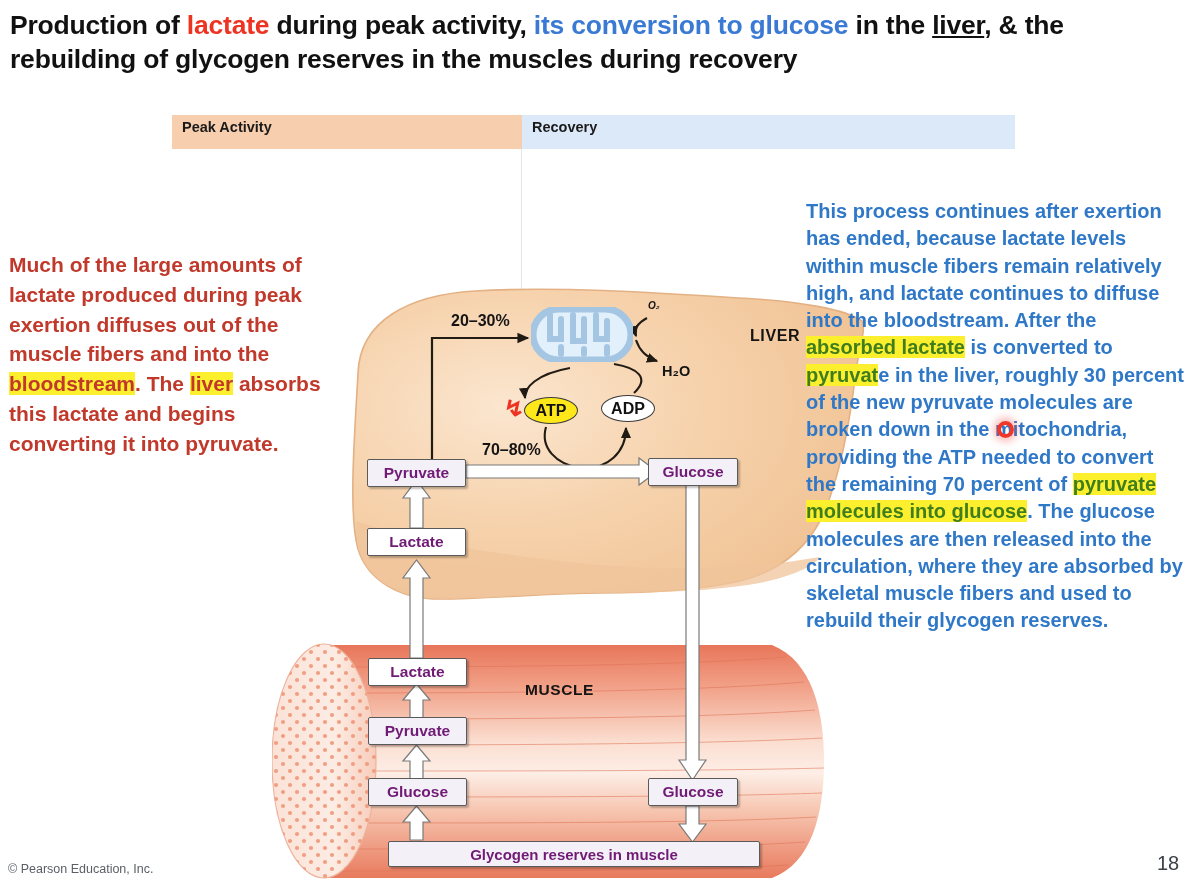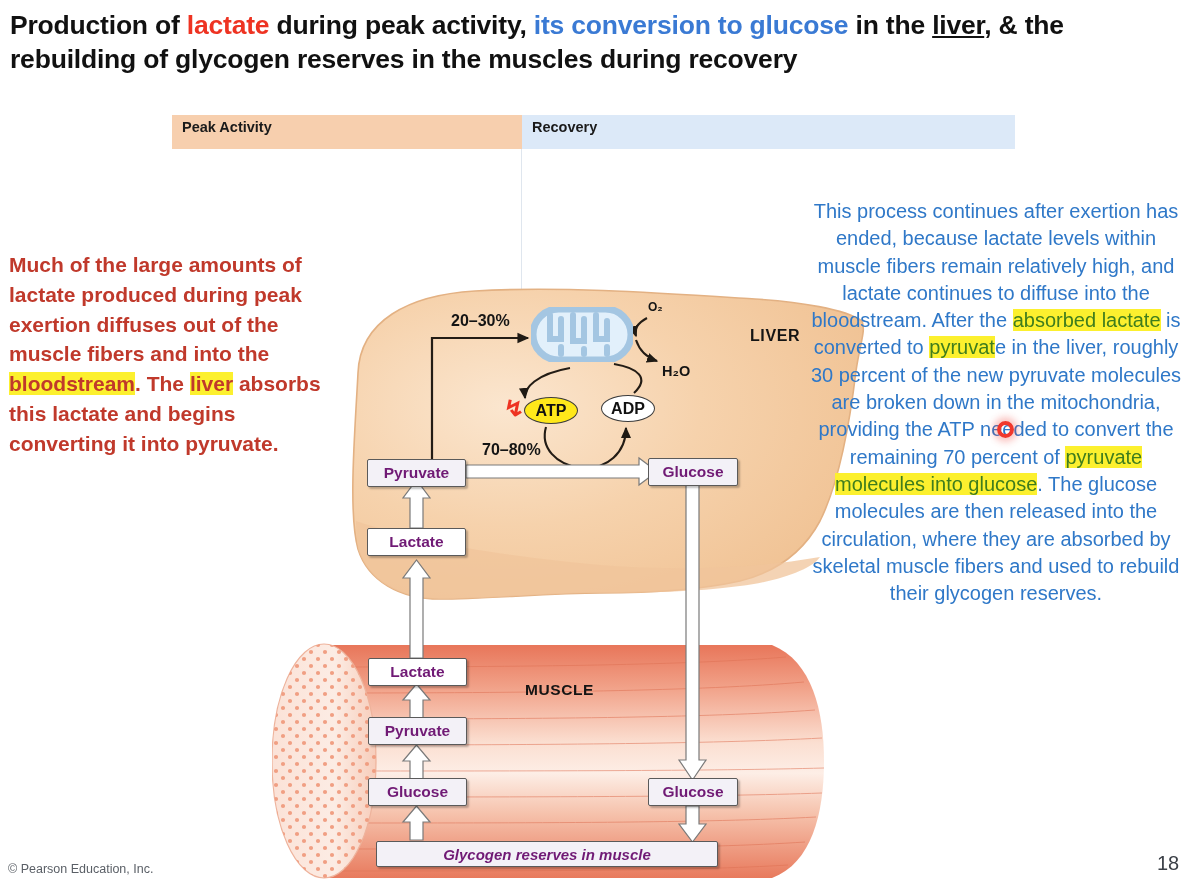--- a/index.html
+++ b/index.html
@@ -30,22 +30,22 @@
 
   
   #redtext {
     position:absolute; left:9px; top:250px; width:322px;
     font-size:21px; font-weight:bold; line-height:1.42;
     color:#c0392b; text-align:left;
   }
   
   #bluetext {
     position:absolute; left:806px; top:198px; width:380px;
-    font-size:20px; font-weight:normal; line-height:1.365;
-    color:#2f78c8; text-align:center;
+    font-size:20px; font-weight:bold; line-height:1.365;
+    color:#2f78c8; text-align:left;
   }
   .hl { background:#fcf02e;text-align:center; }
   .hl-g { background:#fcf02e; color:#3f7d1d; }
 
   
   #annot-circle {
     position:absolute; left:997px; top:421px; width:17px; height:17px;
     border-radius:50%; border:4px solid #f0372c;
     box-shadow:0 0 7px 4px rgba(240,60,50,.30);
   }
@@ -69,21 +69,21 @@
     box-shadow:2px 2px 2px rgba(0,0,0,.25);
     white-space:nowrap;
   }
   .box.white { background:#ffffff; }
   .box.wide { font-size:15px; }
 
   
   .dlabel { position:absolute; font-weight:bold; color:#141414; white-space:nowrap; }
   #lbl-2030 { left:451px; top:312px; font-size:16px; }
   #lbl-7080 { left:482px; top:441px; font-size:16px; }
-  #lbl-o2   { left:648px; top:300px; font-size:12px; }
+  #lbl-o2   { left:648px; top:300px; font-size:10px;font-style:italic; }
   #lbl-h2o  { left:662px; top:363px; font-size:14.5px; }
   #lbl-liver{ left:750px; top:327px; font-size:16px; letter-spacing:.6px; }
   #lbl-muscle{ left:525px; top:681px; font-size:15.5px; letter-spacing:.6px; }
 
   
   .oval {
     position:absolute; border:1.4px solid #3b3b3b; border-radius:50%;
     font-weight:bold; font-size:16px; display:flex;
     align-items:center; justify-content:center; color:#111;
   }
@@ -263,21 +263,21 @@
   <div class="dlabel" id="lbl-muscle">MUSCLE</div>
 
   <div class="box" style="left:367px; top:459px; width:99px; height:28px;">Pyruvate</div>
   <div class="box white" style="left:367px; top:528px; width:99px; height:28px;">Lactate</div>
   <div class="box" style="left:648px; top:458px; width:90px; height:28px;">Glucose</div>
 
   <div class="box white" style="left:368px; top:658px; width:99px; height:28px;">Lactate</div>
   <div class="box" style="left:368px; top:717px; width:99px; height:28px;">Pyruvate</div>
   <div class="box" style="left:368px; top:778px; width:99px; height:28px;">Glucose</div>
   <div class="box" style="left:648px; top:778px; width:90px; height:28px;">Glucose</div>
-  <div class="box wide" style="left:376px; top:841px; width:342px; height:26px;font-style:italic;">Glycogen reserves in muscle</div>
+  <div class="box wide" style="left:388px; top:841px; width:372px; height:26px;">Glycogen reserves in muscle</div>
 
   <div id="bluetext">
     <span>This process continues after exertion has ended, because lactate levels within muscle fibers remain relatively high, and lactate continues to diffuse into the bloodstream. After the </span><span class="hl-g">absorbed lactate</span><span> is converted to </span><span class="hl-g">pyruvat</span><span>e in the liver, roughly 30 percent of the new pyruvate molecules are broken down in the mitochondria, providing the ATP needed to convert the remaining 70 percent of </span><span class="hl-g">pyruvate molecules into glucose</span><span>. The glucose molecules are then released into the circulation, where they are absorbed by skeletal muscle fibers and used to rebuild their glycogen reserves.</span>
   </div>
   <div id="annot-circle"></div>
 
   <div id="copyright">©  Pearson Education, Inc.</div>
   <div id="pagenum">18</div>
 
 </div>

